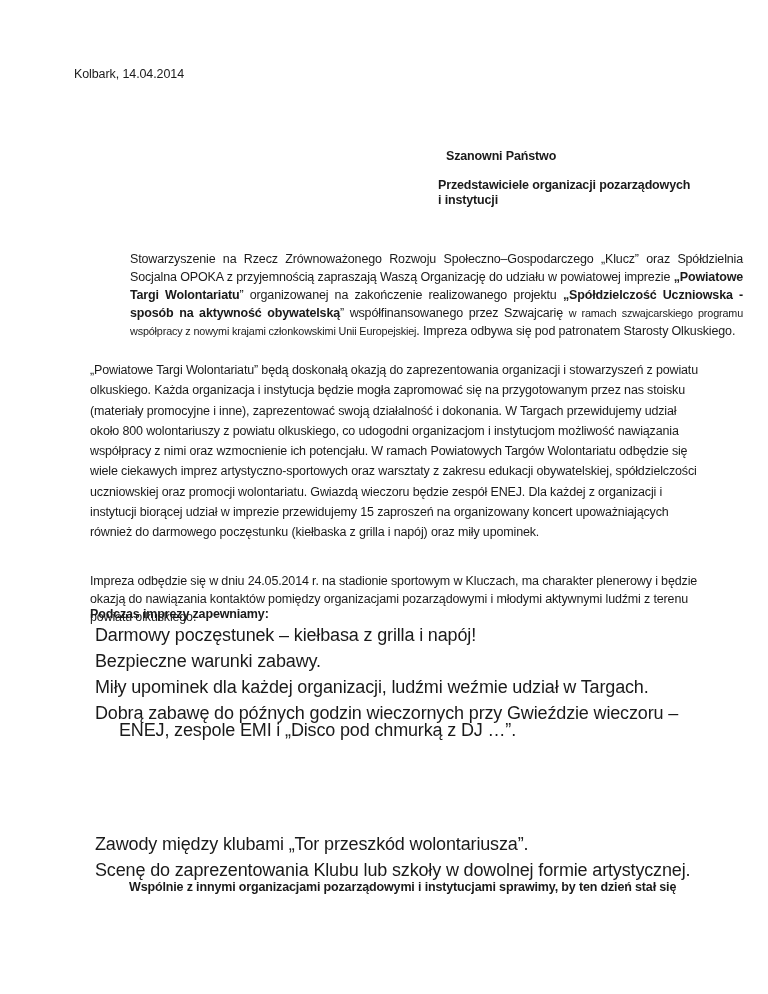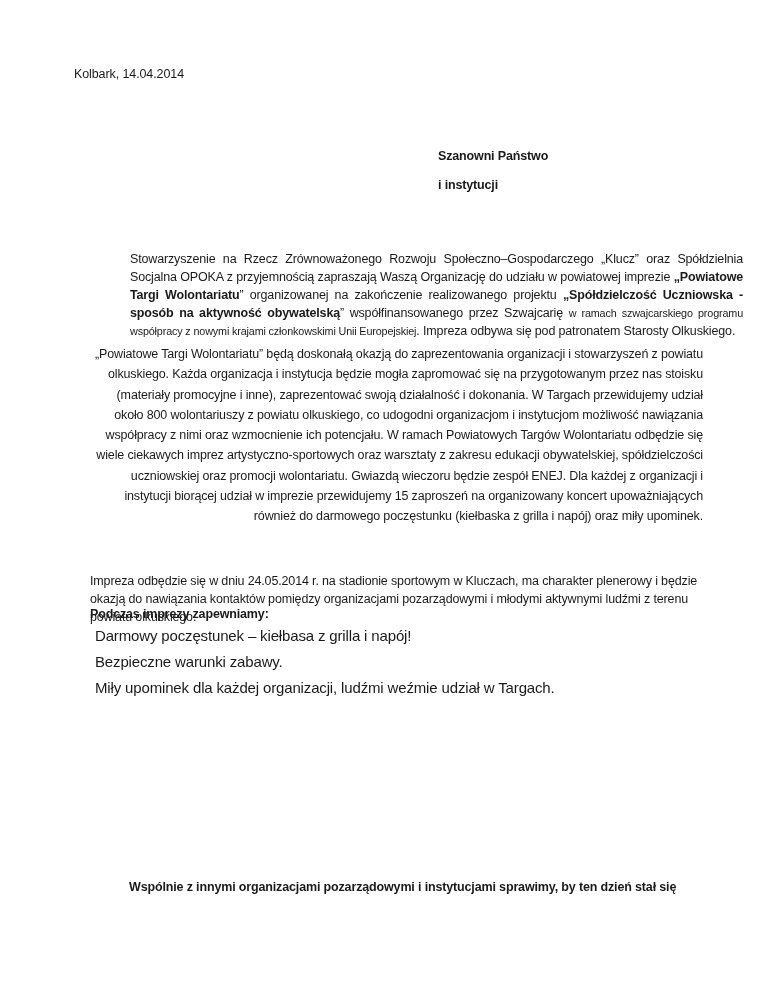--- a/index.html
+++ b/index.html
@@ -31,53 +31,52 @@
     }
     .addressee {
       position: absolute;
       left: 438px;
       top: 149px;
       font-size: 12.5px;
       font-weight: bold;
       line-height: 15px;
       letter-spacing: -0.15px;
     }
-    .addressee .salutation { margin-bottom: 14px; }
+    .addressee .salutation { margin-bottom: 14px; margin-left: 8px; }
     .body-text {
       position: absolute;
       left: 90px;
       width: 613px;
       font-size: 12.5px;
       letter-spacing: -0.15px;
     }
     .p1 {
       top: 250px;
       line-height: 18px;
       text-align: justify;
       margin-left: 40px;
     }
     .p1 .small { font-size: 10.8px; }
     .p2 {
-      top: 344px;
+      top: 360px;
       line-height: 20.3px;
-      text-align: right;
     }
     .p3 {
       top: 572px;
       line-height: 18px;
     }
     .heading {
       top: 607px;
       font-weight: bold;
     }
     .list {
       position: absolute;
       left: 95px;
       width: 610px;
-      font-size: 15px;
+      font-size: 18px;
       letter-spacing: -0.15px;
       line-height: 17px;
     }
     .list .item {
       margin: 0 0 9px 0;
       padding-left: 24px;
       text-indent: -24px;
     }
     .list1 { top: 627px; }
     .list2 { top: 836px; }
@@ -91,33 +90,39 @@
   </style>
 </head>
 <body>
 
 <div class="page">
 
   <div class="date">Kolbark,  14.04.2014</div>
 
   <div class="addressee">
     <div class="salutation">Szanowni Państwo</div>
+    <div>Przedstawiciele organizacji pozarządowych</div>
     <div>i instytucji</div>
   </div>
 
   <div class="body-text p1"><span>Stowarzyszenie na Rzecz Zrównoważonego Rozwoju Społeczno–Gospodarczego „Klucz”  oraz Spółdzielnia Socjalna OPOKA z przyjemnością zapraszają Waszą Organizację do udziału w powiatowej imprezie </span><span class="b">„Powiatowe Targi Wolontariatu</span><span>” organizowanej na zakończenie realizowanego projektu </span><span class="b">„Spółdzielczość Uczniowska - sposób na aktywność  obywatelską</span><span>” współfinansowanego przez Szwajcarię </span><span class="small">w ramach szwajcarskiego programu współpracy z nowymi krajami członkowskimi Unii Europejskiej</span><span>. Impreza odbywa się pod patronatem Starosty Olkuskiego.</span></div>
 
   <div class="body-text p2">„Powiatowe Targi Wolontariatu” będą doskonałą okazją do zaprezentowania organizacji i stowarzyszeń z powiatu olkuskiego. Każda organizacja i instytucja będzie mogła zapromować się na przygotowanym przez nas stoisku (materiały promocyjne i inne), zaprezentować swoją działalność i dokonania.  W Targach przewidujemy udział około 800 wolontariuszy  z powiatu olkuskiego, co udogodni organizacjom i instytucjom możliwość nawiązania  współpracy z nimi oraz wzmocnienie ich potencjału. W ramach Powiatowych  Targów Wolontariatu odbędzie się wiele ciekawych imprez artystyczno-sportowych oraz warsztaty z zakresu edukacji obywatelskiej, spółdzielczości uczniowskiej oraz promocji wolontariatu. Gwiazdą wieczoru będzie zespół ENEJ. Dla każdej z organizacji i instytucji biorącej udział w  imprezie przewidujemy 15 zaproszeń na organizowany  koncert upoważniających również  do darmowego poczęstunku (kiełbaska z grilla i napój) oraz miły upominek.</div>
 
   <div class="body-text p3">Impreza odbędzie się w dniu 24.05.2014 r. na stadionie sportowym w Kluczach, ma charakter plenerowy i będzie okazją do nawiązania kontaktów pomiędzy organizacjami pozarządowymi i młodymi aktywnymi ludźmi z terenu powiatu olkuskiego.</div>
 
   <div class="body-text heading">Podczas imprezy zapewniamy:</div>
 
   <div class="list list1">
     <div class="item"> Darmowy poczęstunek – kiełbasa z grilla i napój!</div>
     <div class="item">Bezpieczne warunki zabawy.</div>
     <div class="item">Miły upominek dla każdej organizacji, ludźmi weźmie udział w Targach.</div>
+    <div class="item">Dobrą zabawę do późnych godzin wieczornych przy Gwieździe wieczoru – ENEJ, zespole EMI i „Disco pod chmurką z DJ …”.</div>
   </div>
 
+  <div class="list list2">
+    <div class="item"> Zawody między klubami „Tor przeszkód wolontariusza”.</div>
+    <div class="item"> Scenę do zaprezentowania Klubu lub szkoły w dowolnej formie artystycznej.</div>
+  </div>
 
   <div class="body-text closing">Wspólnie z innymi organizacjami pozarządowymi i instytucjami sprawimy, by ten dzień stał się</div>
 
 </div>
 
 </body></html>

